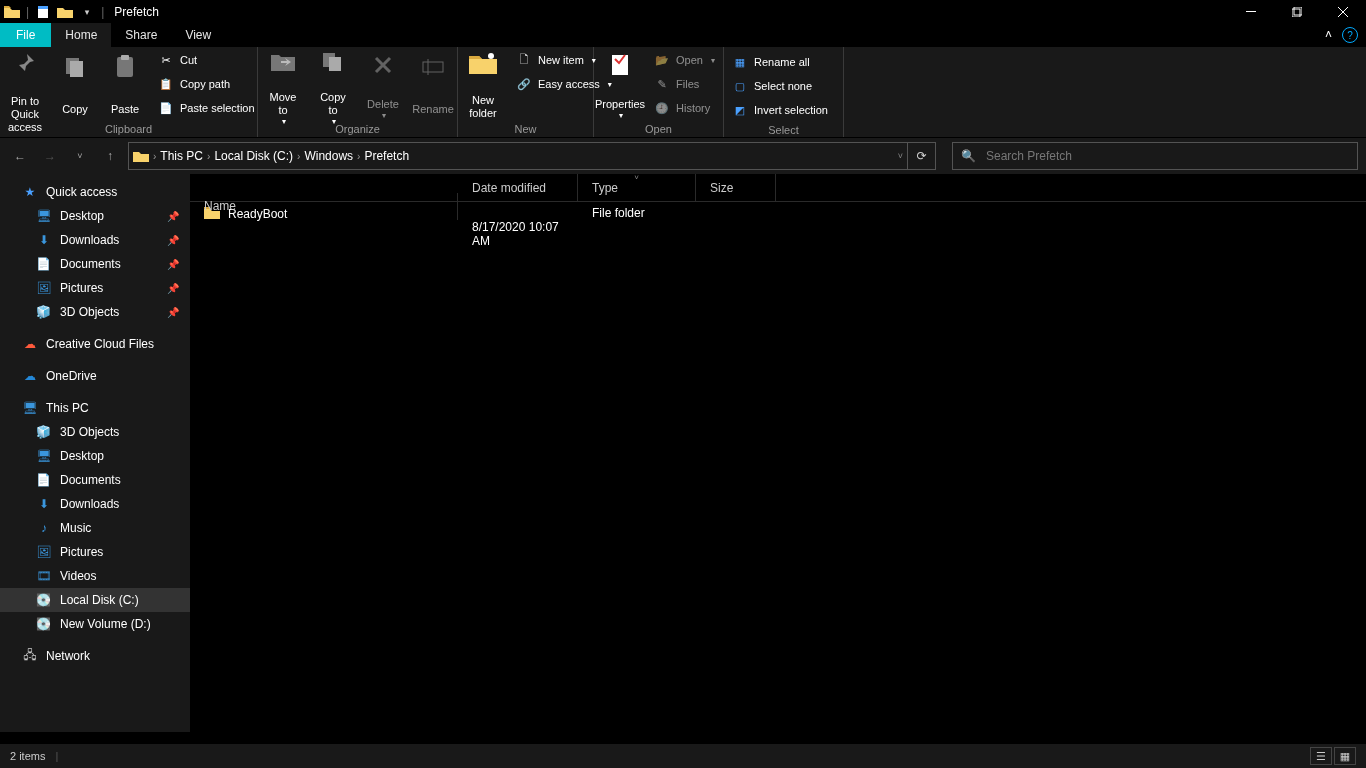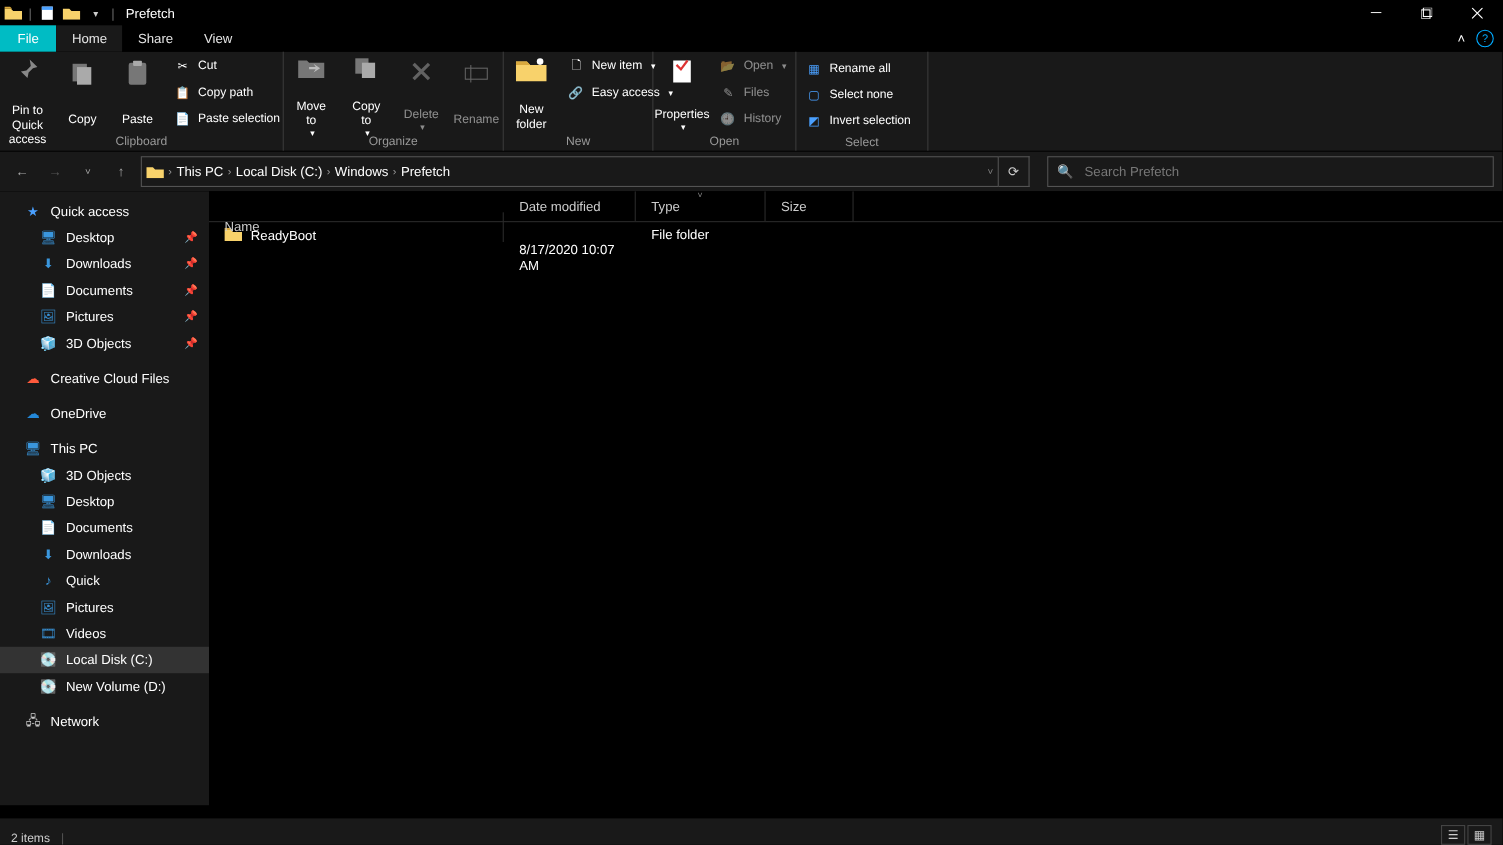--- a/index.html
+++ b/index.html
@@ -38,21 +38,21 @@
 .navitem.sub{padding-left:36px;}
 .navitem .pin{position:absolute;right:10px;color:#888;font-size:10px;}
 .navitem.sel{background:#333;}
 .navitem .ic{width:16px;height:16px;display:flex;align-items:center;justify-content:center;}
 .content{flex:1;background:#000;display:flex;flex-direction:column;}
 .colhdr{height:28px;display:flex;align-items:center;border-bottom:1px solid #2a2a2a;color:#ccc;font-size:12px;}
 .colhdr .col{padding-left:14px;border-right:1px solid #2a2a2a;height:100%;display:flex;align-items:center;position:relative;}
 .filerow{height:22px;display:flex;align-items:center;color:#fff;font-size:12px;}
 .filerow .cell{padding-left:14px;}
 .filerow .ic{width:16px;height:16px;margin-right:8px;display:flex;align-items:center;justify-content:center;}
-.status{position:absolute;bottom:0;left:0;right:0;height:24px;background:#191919;display:flex;align-items:flex-end;padding:0 10px;color:#ccc;font-size:11px;}
+.status{position:absolute;bottom:0;left:0;right:0;height:24px;background:#191919;display:flex;align-items:center;padding:0 10px;color:#ccc;font-size:11px;}
 .status .views{margin-left:auto;display:flex;gap:2px;}
 .status .views div{width:22px;height:18px;border:1px solid #444;display:flex;align-items:center;justify-content:center;}
 svg{display:block;}
 .folder-ic{width:16px;height:12px;}
 .caret{font-size:8px;margin-left:2px;}
 </style>
 </head>
 <body>
 
 <div class="titlebar">
@@ -373,21 +373,21 @@
     <div class="navitem sub">
         <span class="ic" style="color:#3a96dd;">📄</span>
         <span>Documents</span>
       </div>
     <div class="navitem sub">
         <span class="ic" style="color:#3a96dd;">⬇</span>
         <span>Downloads</span>
       </div>
     <div class="navitem sub">
         <span class="ic" style="color:#3a96dd;">♪</span>
-        <span>Quick</span>
+        <span>Music</span>
       </div>
     <div class="navitem sub">
         <span class="ic" style="color:#3a96dd;">🖼</span>
         <span>Pictures</span>
       </div>
     <div class="navitem sub">
         <span class="ic" style="color:#3a96dd;">🎞</span>
         <span>Videos</span>
       </div>
     <div class="navitem sub sel">

